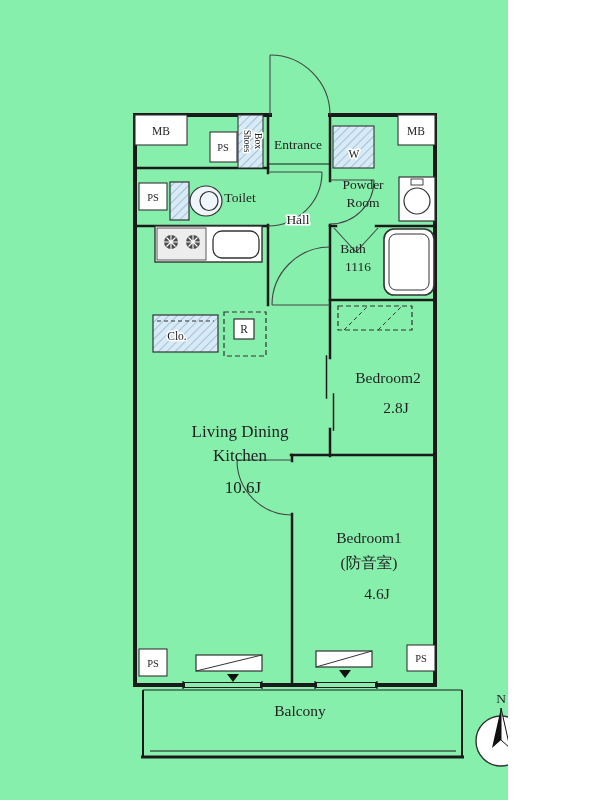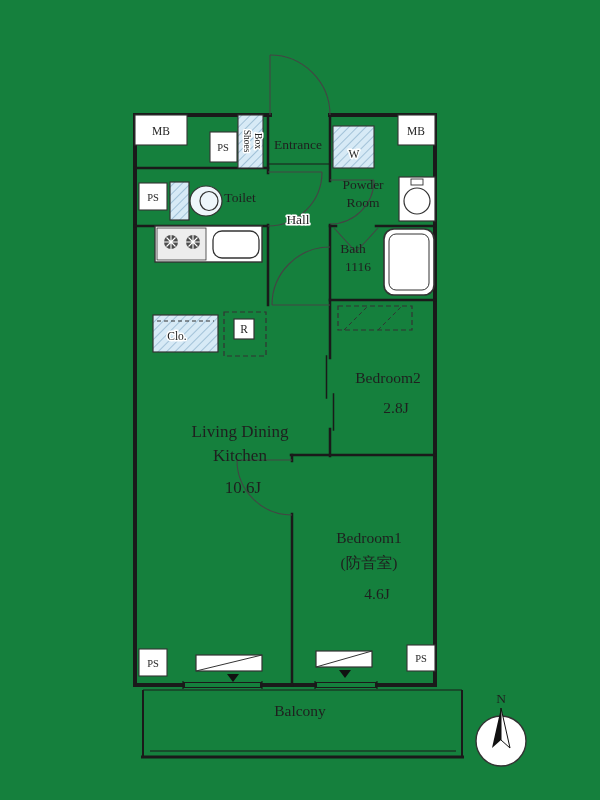--- a/index.html
+++ b/index.html
@@ -1,16 +1,16 @@
 <!DOCTYPE html>
 <html><head>
 <meta charset="utf-8">
 <style>
   html,body{margin:0;padding:0;background:#ffffff;}
-  .stage{position:relative;width:600px;height:800px;background:#15803d;overflow:hidden;}
+  .stage{position:relative;width:508px;height:800px;background:#86efac;overflow:hidden;}
   svg{display:block;}
   svg text{font-family:"Liberation Serif","DejaVu Serif",serif;}
   .t9{font-size:9.5px;}
   .t10{font-size:10.5px;}
   .t11{font-size:11.5px;}
   .t13{font-size:13.5px;}
   .t15{font-size:15.5px;}
   .t16{font-size:17px;}
   .halo{paint-order:stroke;stroke:#ffffff;stroke-width:3px;stroke-linejoin:round;}
 </style>

